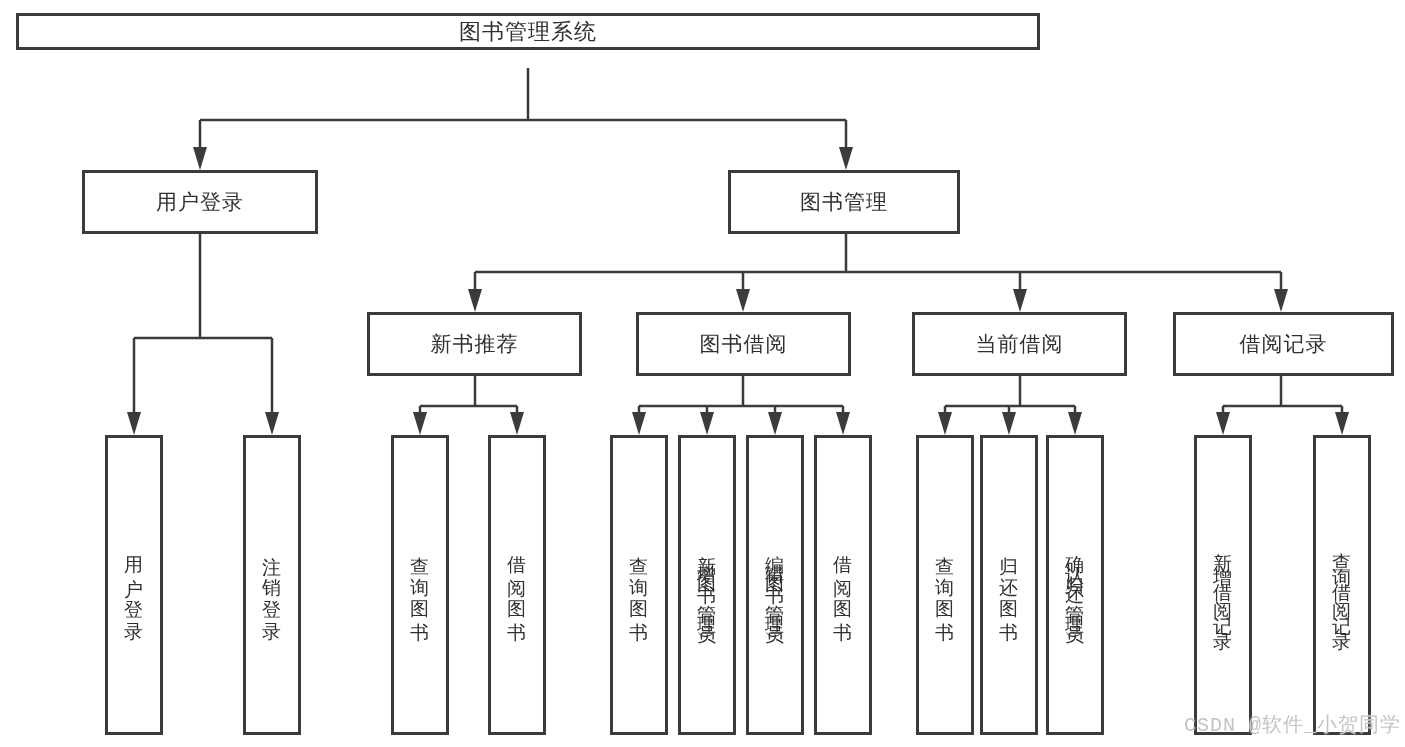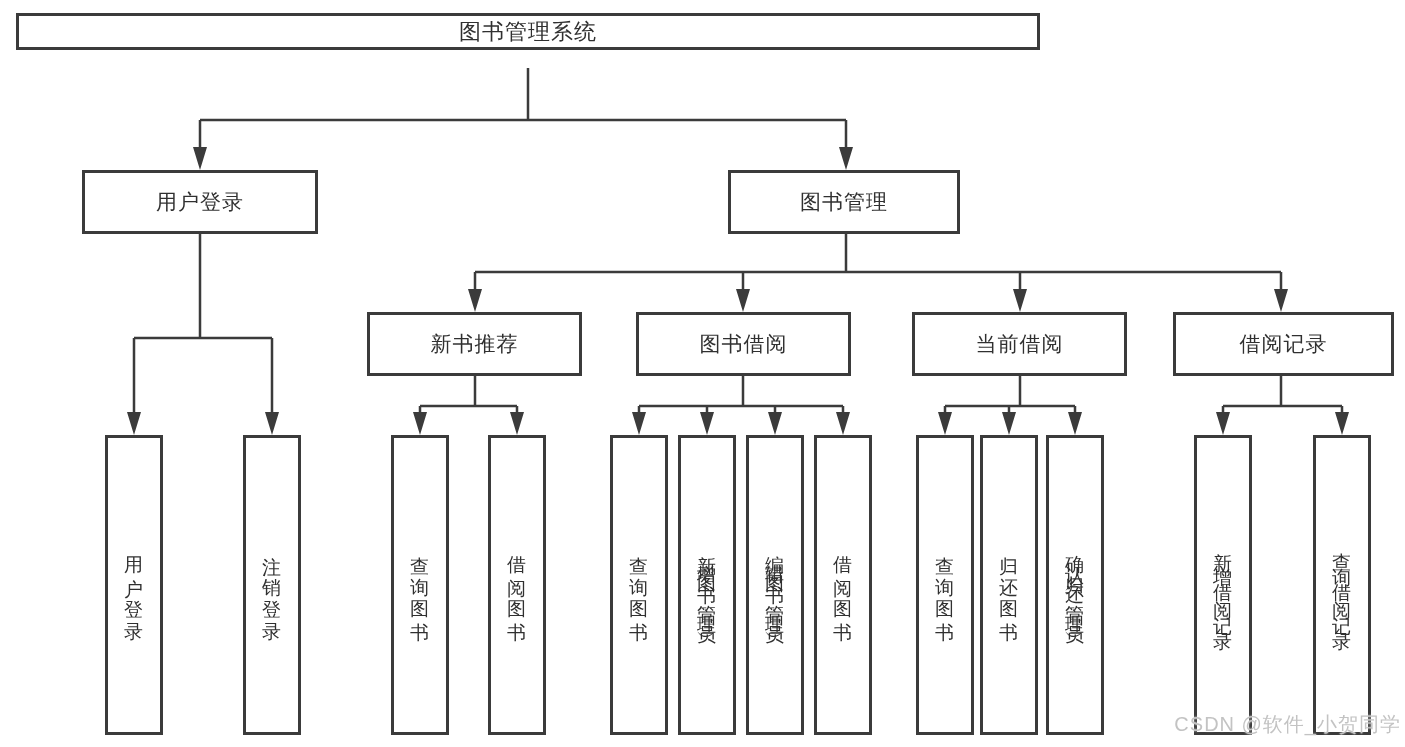--- a/index.html
+++ b/index.html
@@ -55,20 +55,21 @@
   .sp-wide{letter-spacing:22px;}
   .sp-mid{letter-spacing:16px;}
   .watermark{
     position:absolute;
     right:4px;top:711px;
     font-size:20px;
     color:var(--watermark);
     letter-spacing:1px;
     z-index:5;
     text-shadow:0 0 2px #fff;
+    font-family:Liberation Mono, monospace;
   }
 </style>
 </head>
 <body>
 
 <div class="canvas">
 
   <svg class="wires" width="1405" height="747" viewBox="0 0 1405 747" aria-hidden="true">
 
     <path fill="none" stroke="#3b3b3b" stroke-width="2.5" d="M528 68 V120 M200 120 H846 M200 120 V150 M846 120 V150

